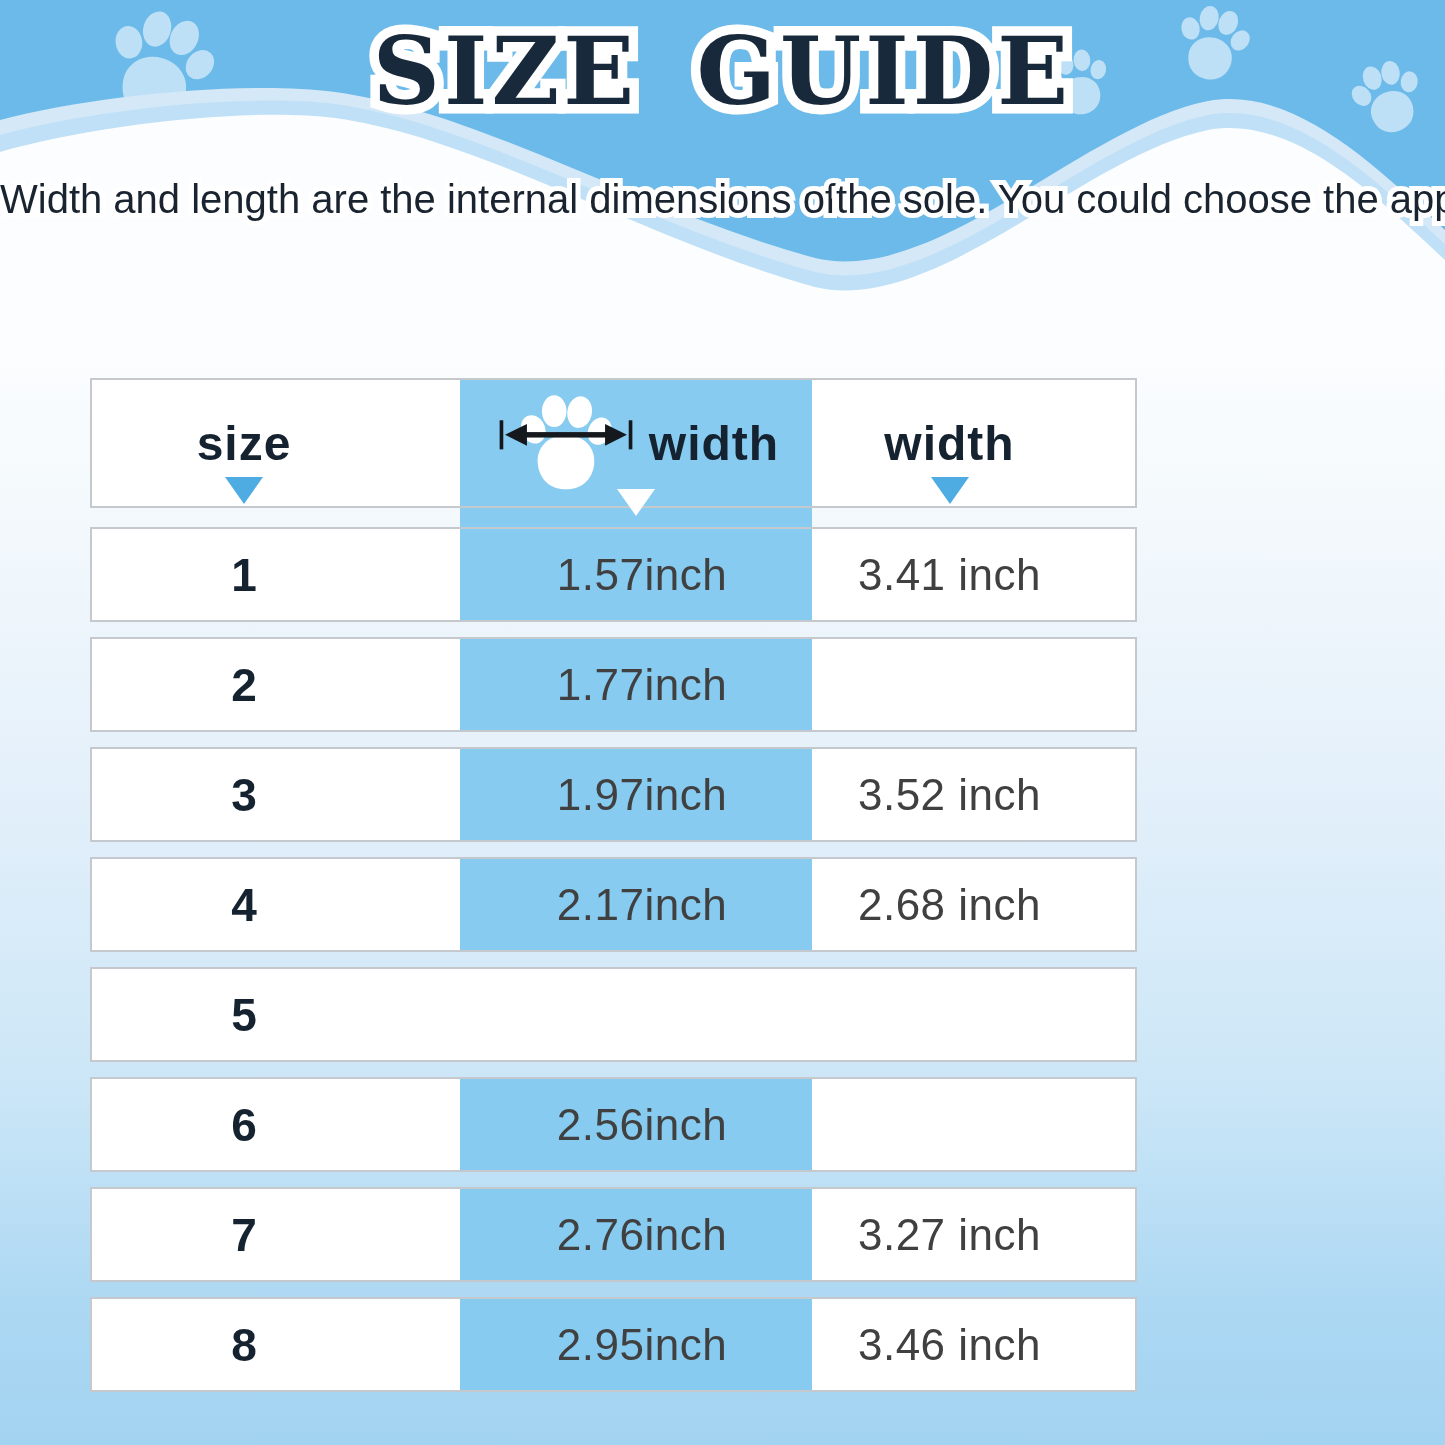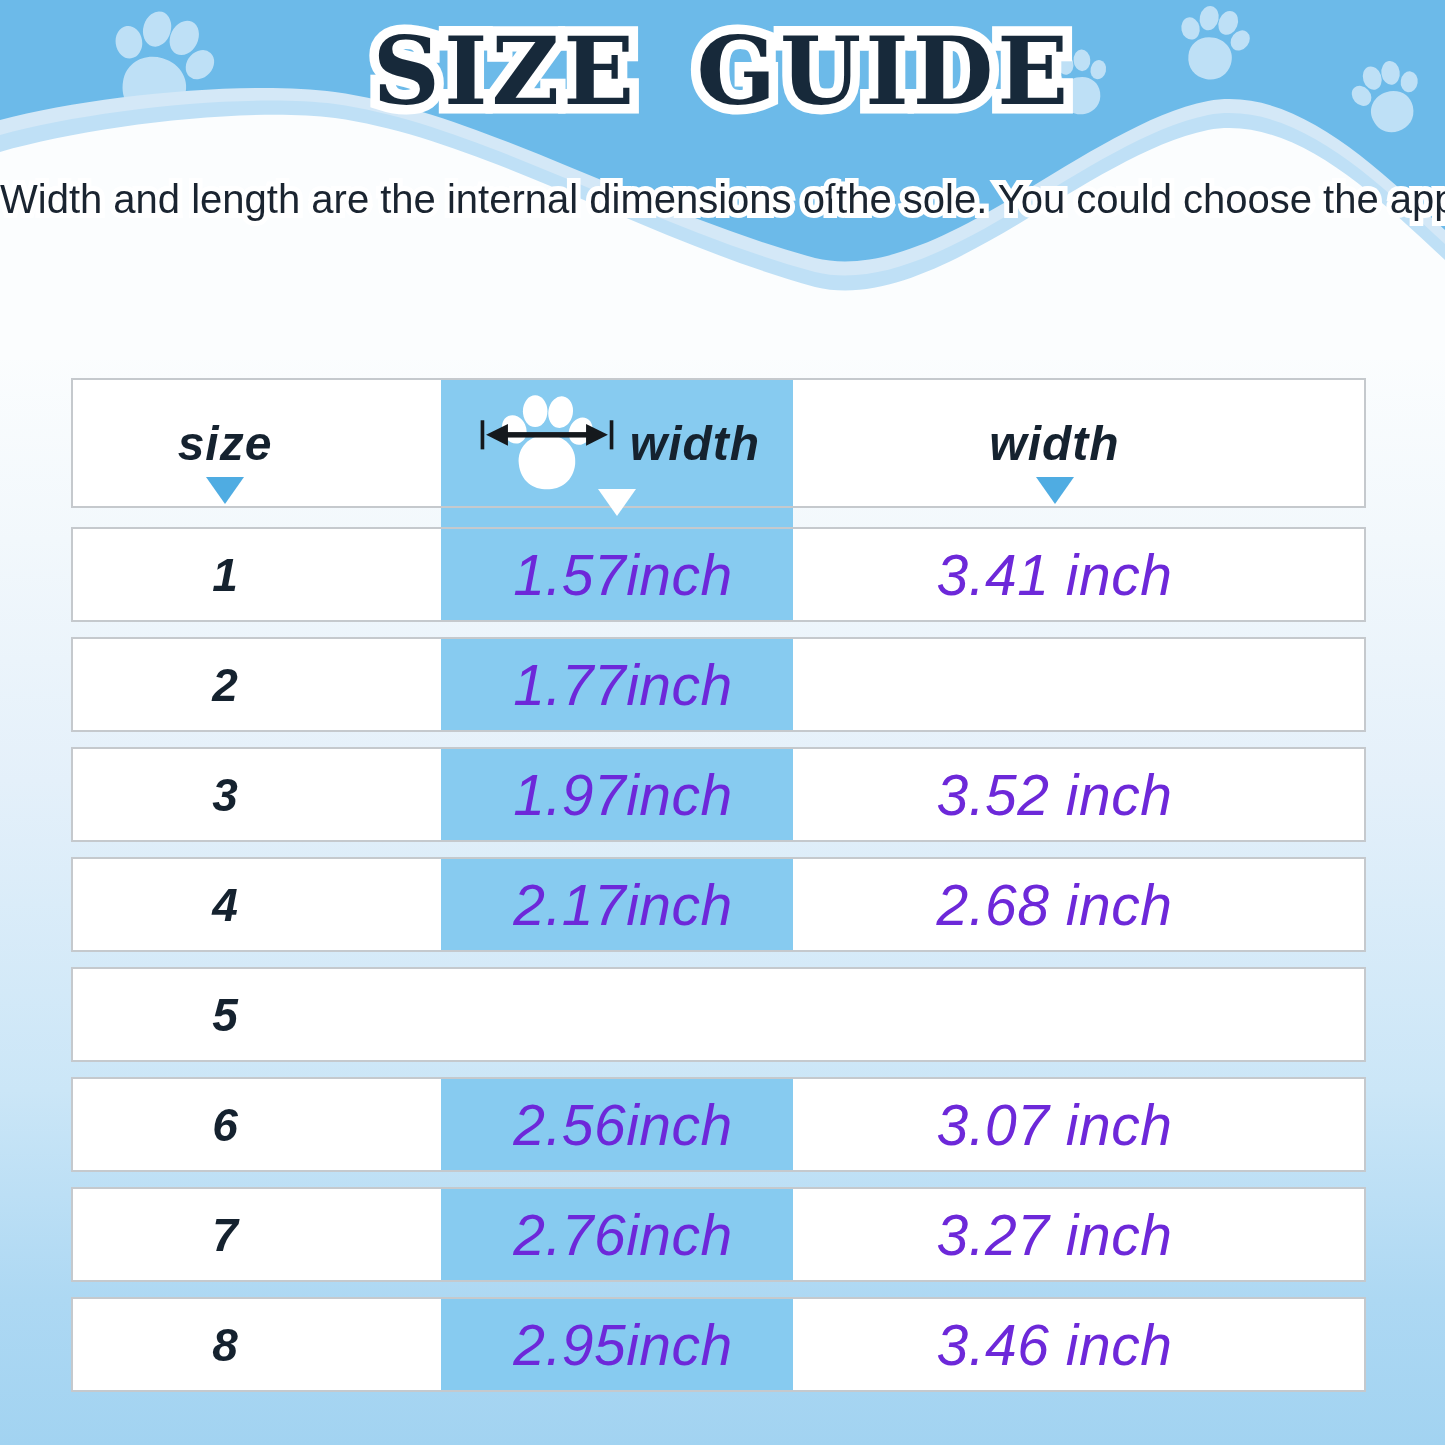--- a/index.html
+++ b/index.html
@@ -27,42 +27,42 @@
   }
   .title-text.stroke { -webkit-text-stroke:19px #ffffff; color:#fff; }
 
   .desc { position:absolute; top:176px; left:0; width:100%;
     display:flex; align-items:center; z-index:3; }
   .desc-line { font-size:40px; color:#1A2430; line-height:47px; letter-spacing:0px; }
   .desc-line.stroke { -webkit-text-stroke:10px #ffffff; color:#fff; }
   .desc-line .b { font-weight:700; }
 
   
-  .table-wrap { position:absolute; top:378px; left:71px; width:1295px; z-index:2;font-style:italic; }
+  .table-wrap { position:absolute; top:378px; left:90px; width:1047px; z-index:2; }
   .card {
     display:grid; grid-template-columns:368px 352px 1fr;
     background:#ffffff; border:2px solid #C5C9CD; box-sizing:border-box;
   }
   .header-card { height:130px; margin-bottom:19px; }
   .row-card   { height:95px;  margin-bottom:15px; }
   .cell { position:relative; display:flex; align-items:center; justify-content:center; }
   .c2 { background:#87CBF0; }
   .c1 { padding-right:64px; }
   .c3 { padding-right:48px; }
   .row-card .c2 { padding-left:12px; }
 
   
   .header-card .c2::after {
     content:""; position:absolute; left:0; right:0;
     top:calc(100% + 2px); height:19px; background:#87CBF0;
   }
 
   .hlabel { font-weight:700; font-size:48px; color:#15222F; letter-spacing:1px; }
   .size-num { font-weight:700; font-size:46px; color:#15222F; }
-  .val { font-size:57px; color:#6d28d9; letter-spacing:0.5px; }
+  .val { font-size:44px; color:#404040; letter-spacing:0.5px; }
 
   .tri {
     position:absolute; bottom:2px; left:50%; transform:translateX(-50%);
     width:0; height:0;
     border-left:19px solid transparent; border-right:19px solid transparent;
     border-top:27px solid #4FACE2;
   }
   .c1 .tri { left:calc(50% - 32px); }
   .c3 .tri { left:calc(50% - 24px); }
   .header-card .c2 .tri { border-top-color:#ffffff; bottom:-10px; z-index:2; }
@@ -199,23 +199,20 @@
         </div>
     </div>
 
     <div class="card row-card">
       <div class="cell c1">
           <span class="size-num">6</span>
         </div>
       <div class="cell c2">
           <span class="val">2.56inch</span>
         </div>
-      <div class="cell c3">
-          <span class="val">3.07 inch</span>
-        </div>
     </div>
 
     <div class="card row-card">
       <div class="cell c1">
           <span class="size-num">7</span>
         </div>
       <div class="cell c2">
           <span class="val">2.76inch</span>
         </div>
       <div class="cell c3">

